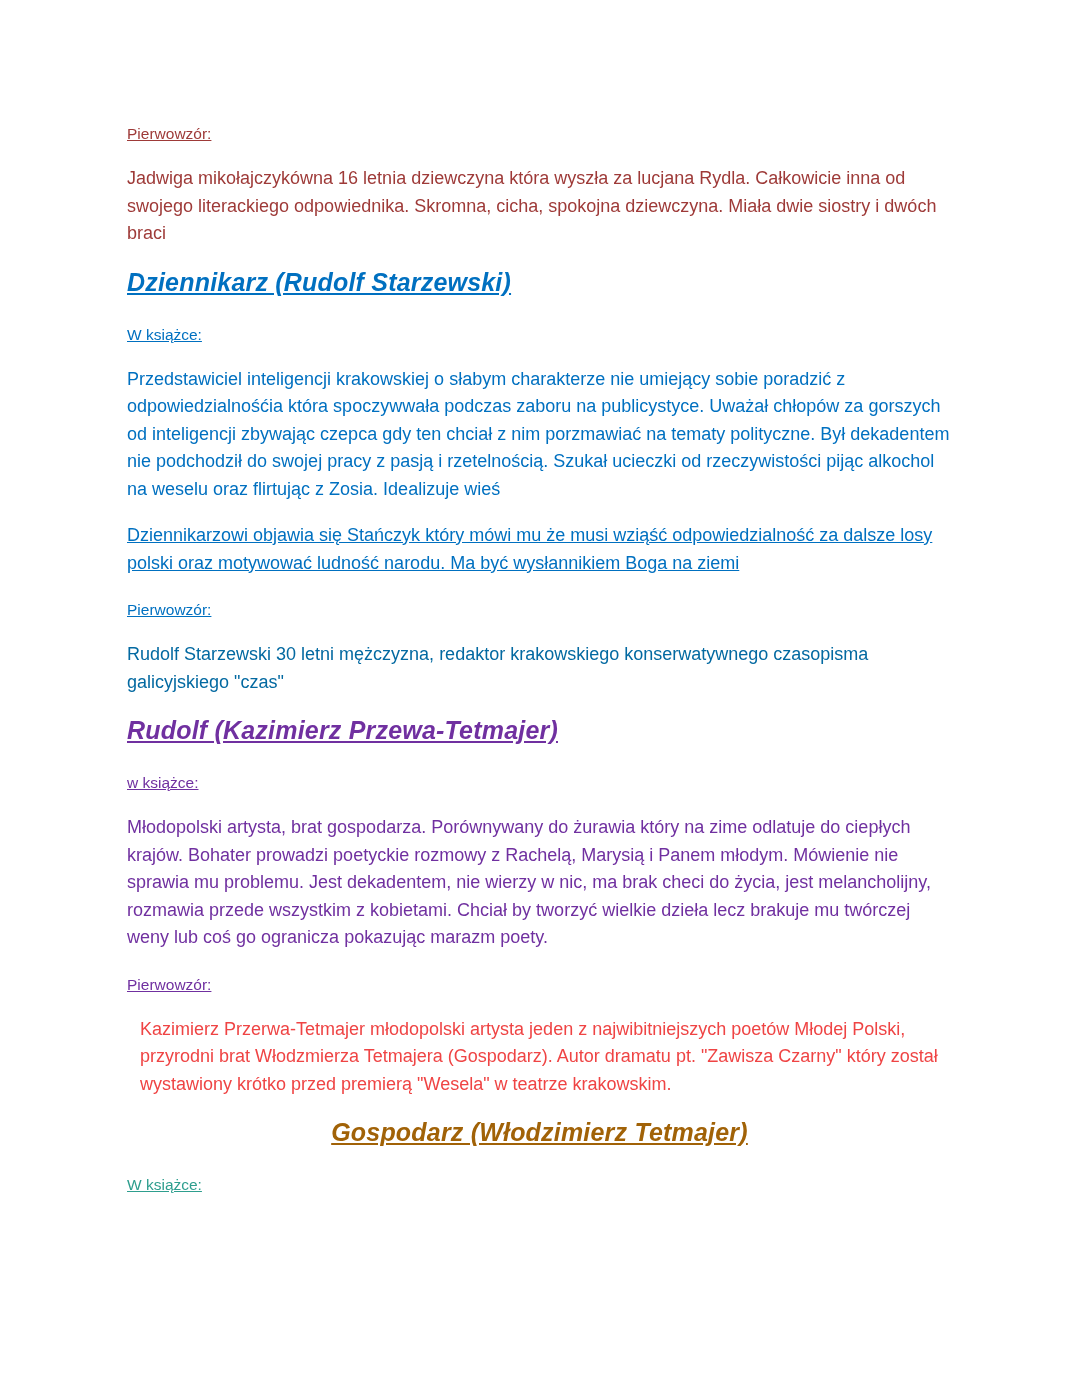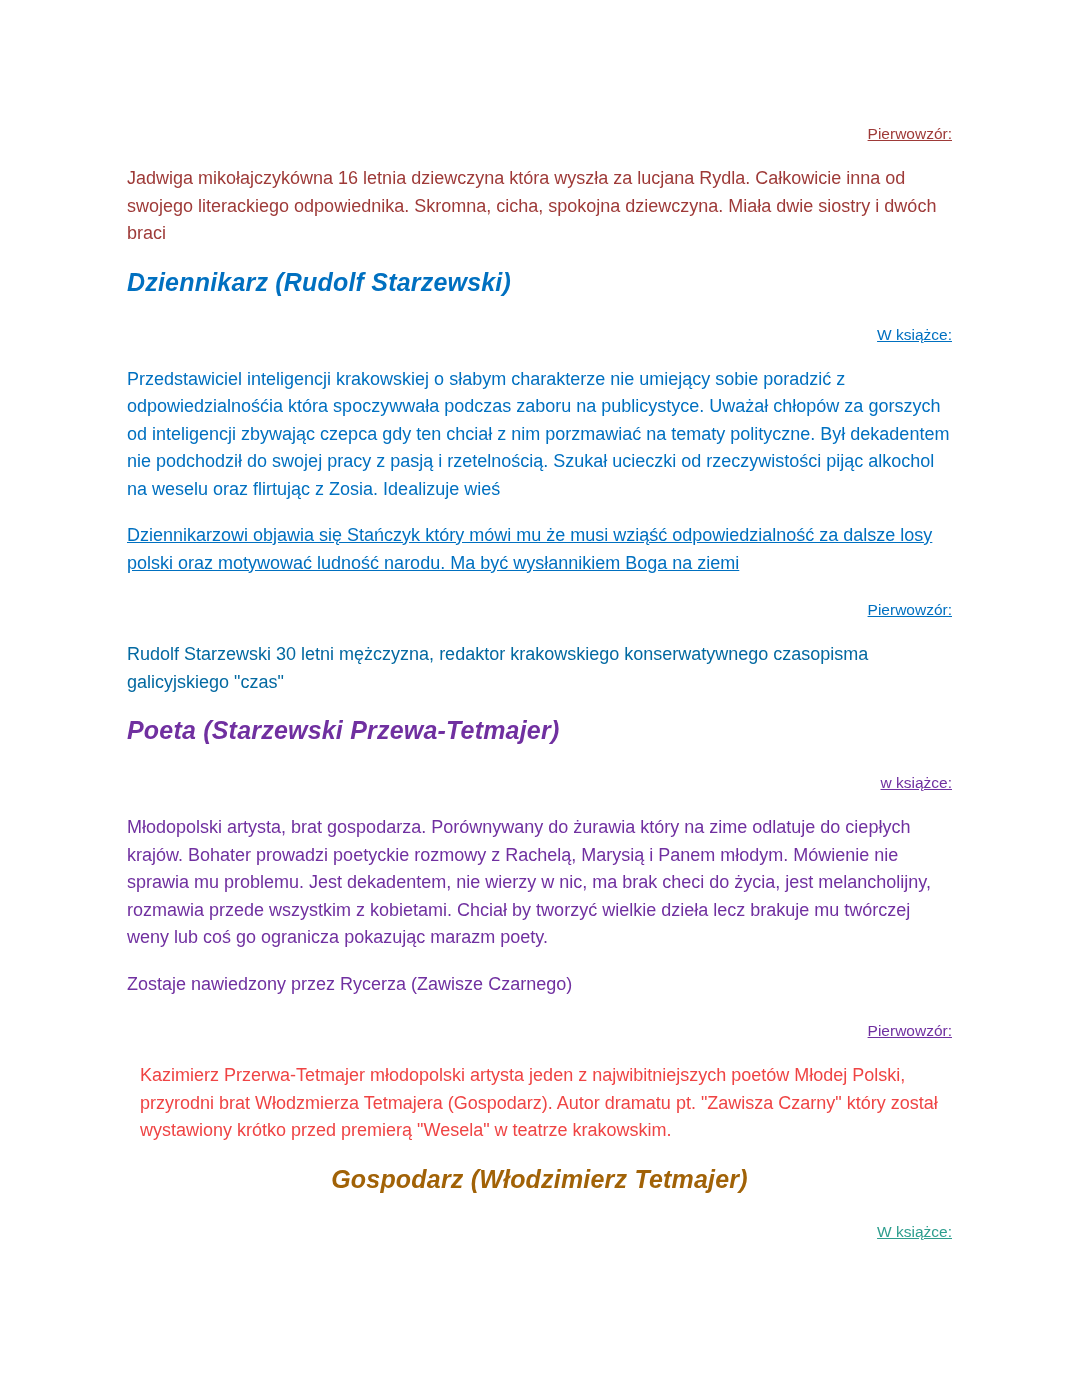--- a/index.html
+++ b/index.html
@@ -19,33 +19,33 @@
     min-height: 1397px;
     padding: 120px 128px 60px 127px;
     background: #ffffff;
   }
   .label {
     font-size: 15.5px;
     line-height: 27px;
     text-decoration: underline;
     margin: 0 0 18px 0;
     font-weight: 400;
-    text-align: right;
   }
   .para {
     font-size: 18px;
     line-height: 27.5px;
     margin: 0 0 19px 0;
     font-weight: 400;
   }
   .heading {
     font-size: 25px;
     line-height: 30px;
     font-weight: 700;
     font-style: italic;
+    text-decoration: underline;
     margin: 14px 0 24px 0;
     letter-spacing: 0.2px;
   }
 </style>
 </head>
 <body>
 
 <div class="doc-page">
 
   <p class="label" style="color: rgb(158, 58, 56);">Pierwowzór:</p>
@@ -57,27 +57,26 @@
   <p class="label" style="color: rgb(0, 112, 192);">W książce: </p>
 
   <p class="para" style="color: rgb(0, 112, 192);">Przedstawiciel inteligencji krakowskiej o słabym charakterze nie umiejący sobie poradzić z odpowiedzialnośćia która spoczywwała podczas zaboru na publicystyce. Uważał chłopów za gorszych od inteligencji zbywając czepca gdy ten chciał z nim porzmawiać na tematy polityczne. Był dekadentem nie podchodził do swojej pracy z pasją i rzetelnością. Szukał ucieczki od rzeczywistości pijąc alkochol na weselu oraz flirtując z Zosia. Idealizuje wieś</p>
 
   <p class="para" style="color: rgb(0, 112, 192); text-decoration: underline;">Dziennikarzowi objawia się Stańczyk który mówi mu że musi wziąść odpowiedzialność za dalsze losy polski oraz motywować ludność narodu. Ma być wysłannikiem Boga na ziemi</p>
 
   <p class="label" style="color: rgb(0, 112, 192);">Pierwowzór:</p>
 
   <p class="para" style="color: #0369a1;">Rudolf Starzewski 30 letni mężczyzna, redaktor krakowskiego konserwatywnego czasopisma galicyjskiego "czas"</p>
 
-  <h2 class="heading" style="color: rgb(112, 48, 160);">Poeta (Starzewski Przewa-Tetmajer)</h2>
+  <h2 class="heading" style="color: rgb(112, 48, 160);">Rudolf (Kazimierz Przewa-Tetmajer)</h2>
 
   <p class="label" style="color: rgb(112, 48, 160);">w książce:</p>
 
   <p class="para" style="color: rgb(112, 48, 160);">Młodopolski artysta, brat gospodarza. Porównywany do żurawia który na zime odlatuje do ciepłych krajów. Bohater prowadzi poetyckie rozmowy z Rachelą, Marysią i Panem młodym. Mówienie nie sprawia mu problemu. Jest dekadentem, nie wierzy w nic, ma brak checi do życia, jest melancholijny, rozmawia przede wszystkim z kobietami. Chciał by tworzyć wielkie dzieła lecz brakuje mu twórczej weny lub coś go ogranicza pokazując marazm poety.</p>
 
-  <p class="para" style="color: rgb(112, 48, 160);">Zostaje nawiedzony przez Rycerza (Zawisze Czarnego)</p>
 
   <p class="label" style="color: rgb(112, 48, 160);">Pierwowzór:</p>
 
   <p class="para" style="color: #ef4444; margin-left: 13px;">Kazimierz Przerwa-Tetmajer młodopolski artysta jeden z najwibitniejszych poetów Młodej Polski, przyrodni brat Włodzmierza Tetmajera (Gospodarz). Autor dramatu pt. "Zawisza Czarny" który został wystawiony krótko przed premierą "Wesela" w teatrze krakowskim.</p>
 
   <h2 class="heading" style="color: #a16207; text-align: center;">Gospodarz (Włodzimierz Tetmajer)</h2>
 
   <p class="label" style="color: rgb(46, 158, 142);">W książce:</p>
 
 </div>

